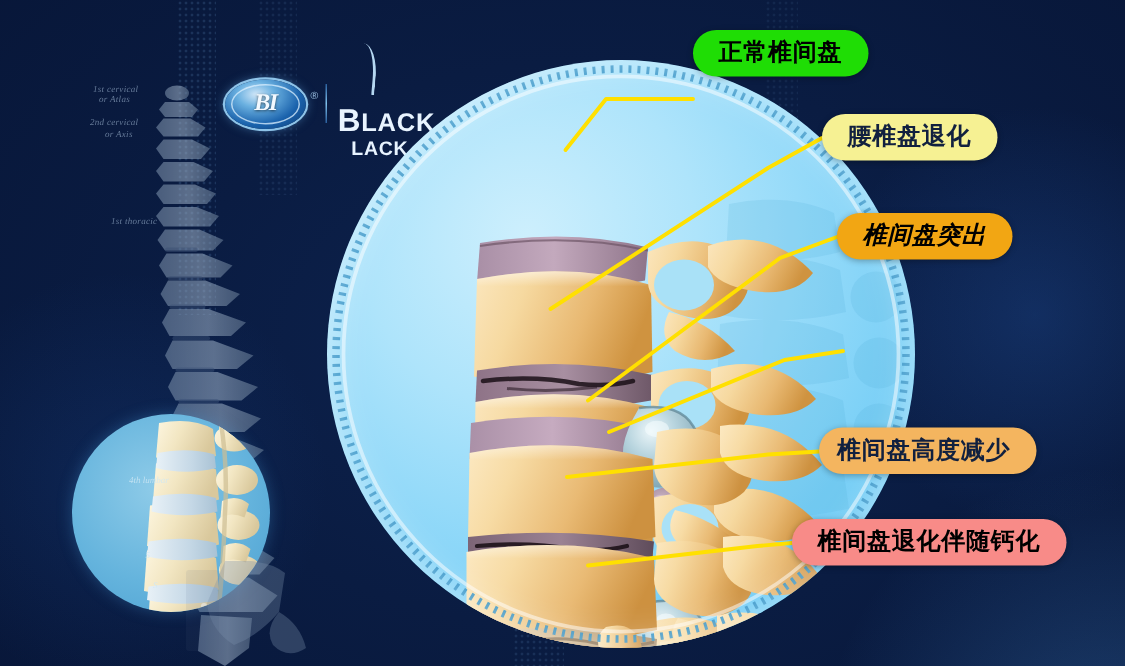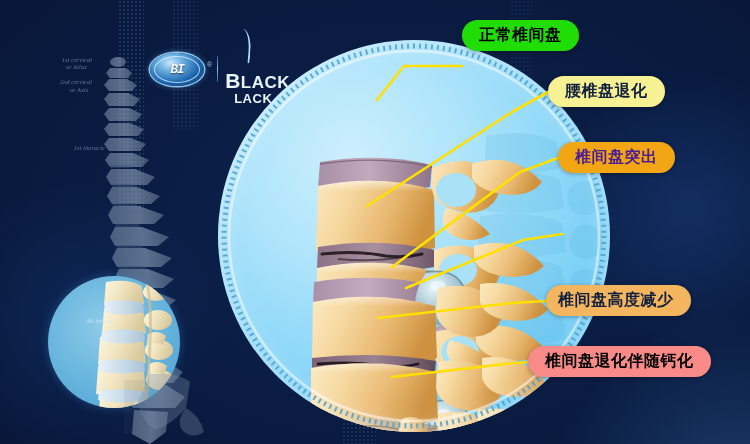--- a/index.html
+++ b/index.html
@@ -90,24 +90,24 @@
   }
   .logo-oval::after {
     content: "";
     position: absolute;
     left: 4px; top: 3px; right: 4px; bottom: 3px;
     border-radius: 50%;
     border: 1px solid rgba(220,240,255,.75);
   }
   .logo-mono {
     position: relative;
-    font-family: Liberation Mono, monospace;
+    font-family: Liberation Serif, serif;
     font-style: italic;
     font-weight: 700;
-    font-size: 13px;
+    font-size: 16px;
     color: #f2f9ff;
     text-shadow: 0 1px 2px rgba(0,0,0,.6);
     letter-spacing: -1px;
     z-index: 2;
   }
   .logo-reg {
     font-size: 7px;
     color: #9fc4e6;
     margin: -10px 0 0 3px;
   }
@@ -688,21 +688,21 @@
       <polyline points="367,206 512,112 548,92"></polyline>
       <polyline points="392,267 520,172 558,158"></polyline>
       <polyline points="406,288 523,240 562,234"></polyline>
       <polyline points="378,318 512,303 546,301"></polyline>
       <polyline points="392,377 505,364 528,362"></polyline>
     </g>
   </svg>
 
   <div class="pill p1" style="background: rgb(31, 221, 5); color: #000000;">正常椎间盘</div>
   <div class="pill p2" style="background: rgb(246, 241, 147); color: rgb(17, 32, 63); text-align: center;">腰椎盘退化</div>
-  <div class="pill p3" style="background: rgb(242, 166, 19); color: #4c1d95;">椎间盘突出</div>
+  <div class="pill p3" style="background: rgb(242, 166, 19); color: #000000; font-style: italic;">椎间盘突出</div>
   <div class="pill p5" style="background: rgb(244, 181, 95); color: rgb(17, 32, 63);">椎间盘高度减少</div>
   <div class="pill p6" style="background: rgb(248, 139, 136); color: #000000;">椎间盘退化伴随钙化</div>
 
   <svg class="sacrum" viewBox="0 0 120 70">
     <g fill="#7b90ab" opacity=".8">
       <path d="M40 0 q28 -2 40 8 l-4 26 q-14 16 -30 22 q-16 -10 -18 -28 z"></path>
       <path d="M76 34 q14 8 18 24 q-12 8 -22 -2 q-6 -10 4 -22 z"></path>
     </g>
     <g fill="#5d7false" opacity=".5">
       <rect x="14" y="6" width="22" height="54" rx="2" fill="#55698a" opacity=".45"></rect>

